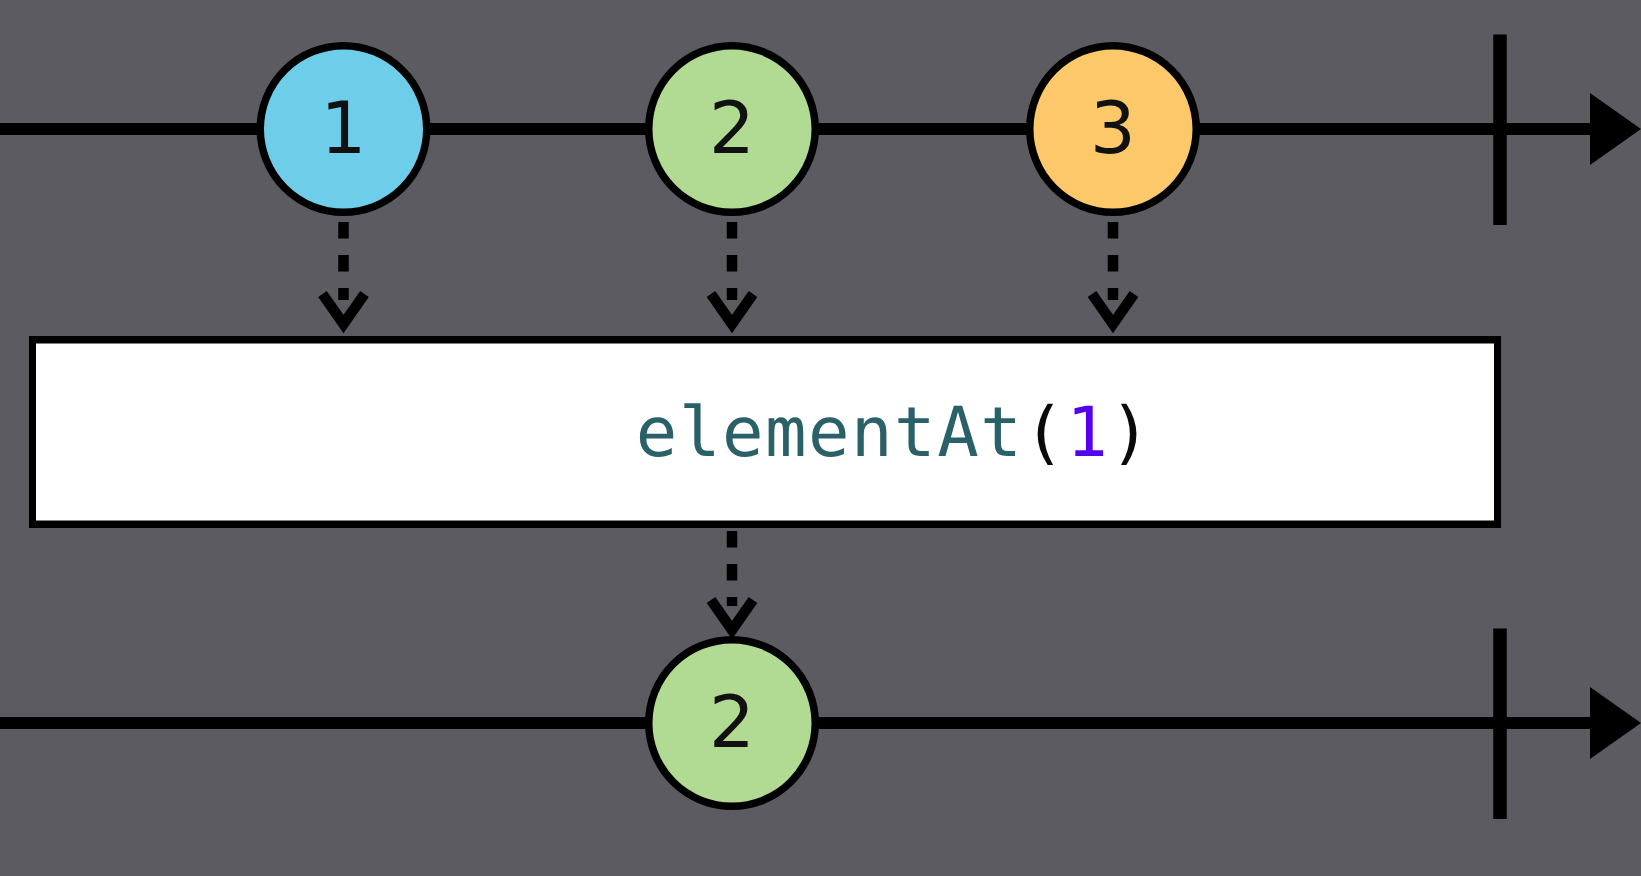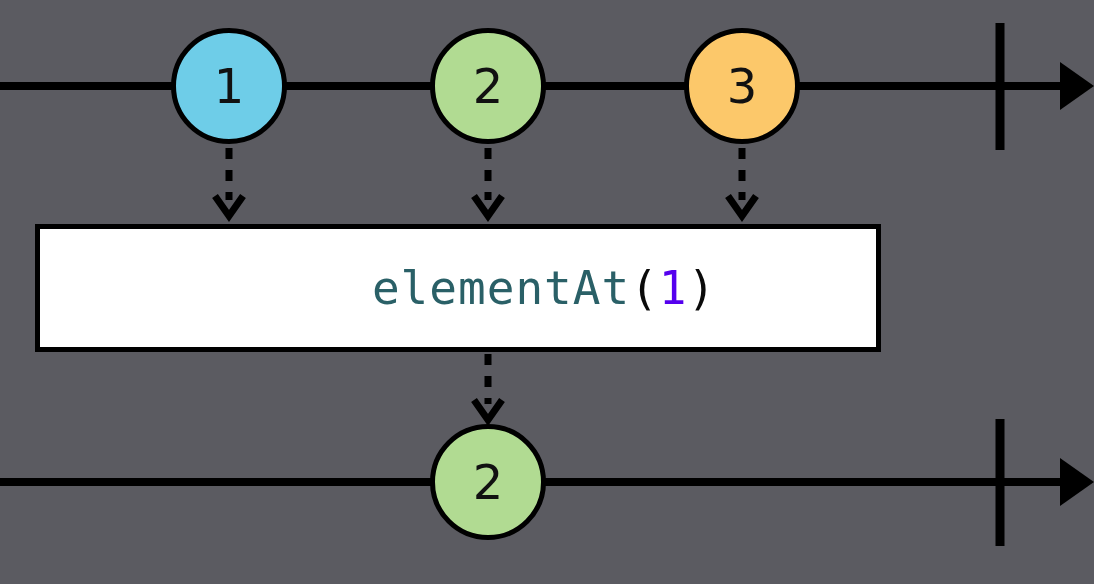--- a/index.html
+++ b/index.html
@@ -41,23 +41,23 @@
     font-family: "DejaVu Sans", sans-serif;
     font-size: 48px;
     font-weight: 400;
     color: #111111;
     line-height: 1;
     user-select: none;
   }
   
   #operator-box {
     position: absolute;
-    left: 35px;
+    left: 19px;
     top: 224px;
-    width: 846px;
+    width: 982px;
     height: 128px;
     box-sizing: border-box;
     background: #ffffff;
     border: 5px solid #000000;
     display: flex;
     align-items: center;
     justify-content: center;
     z-index: 4;
   }
   #operator-label {

